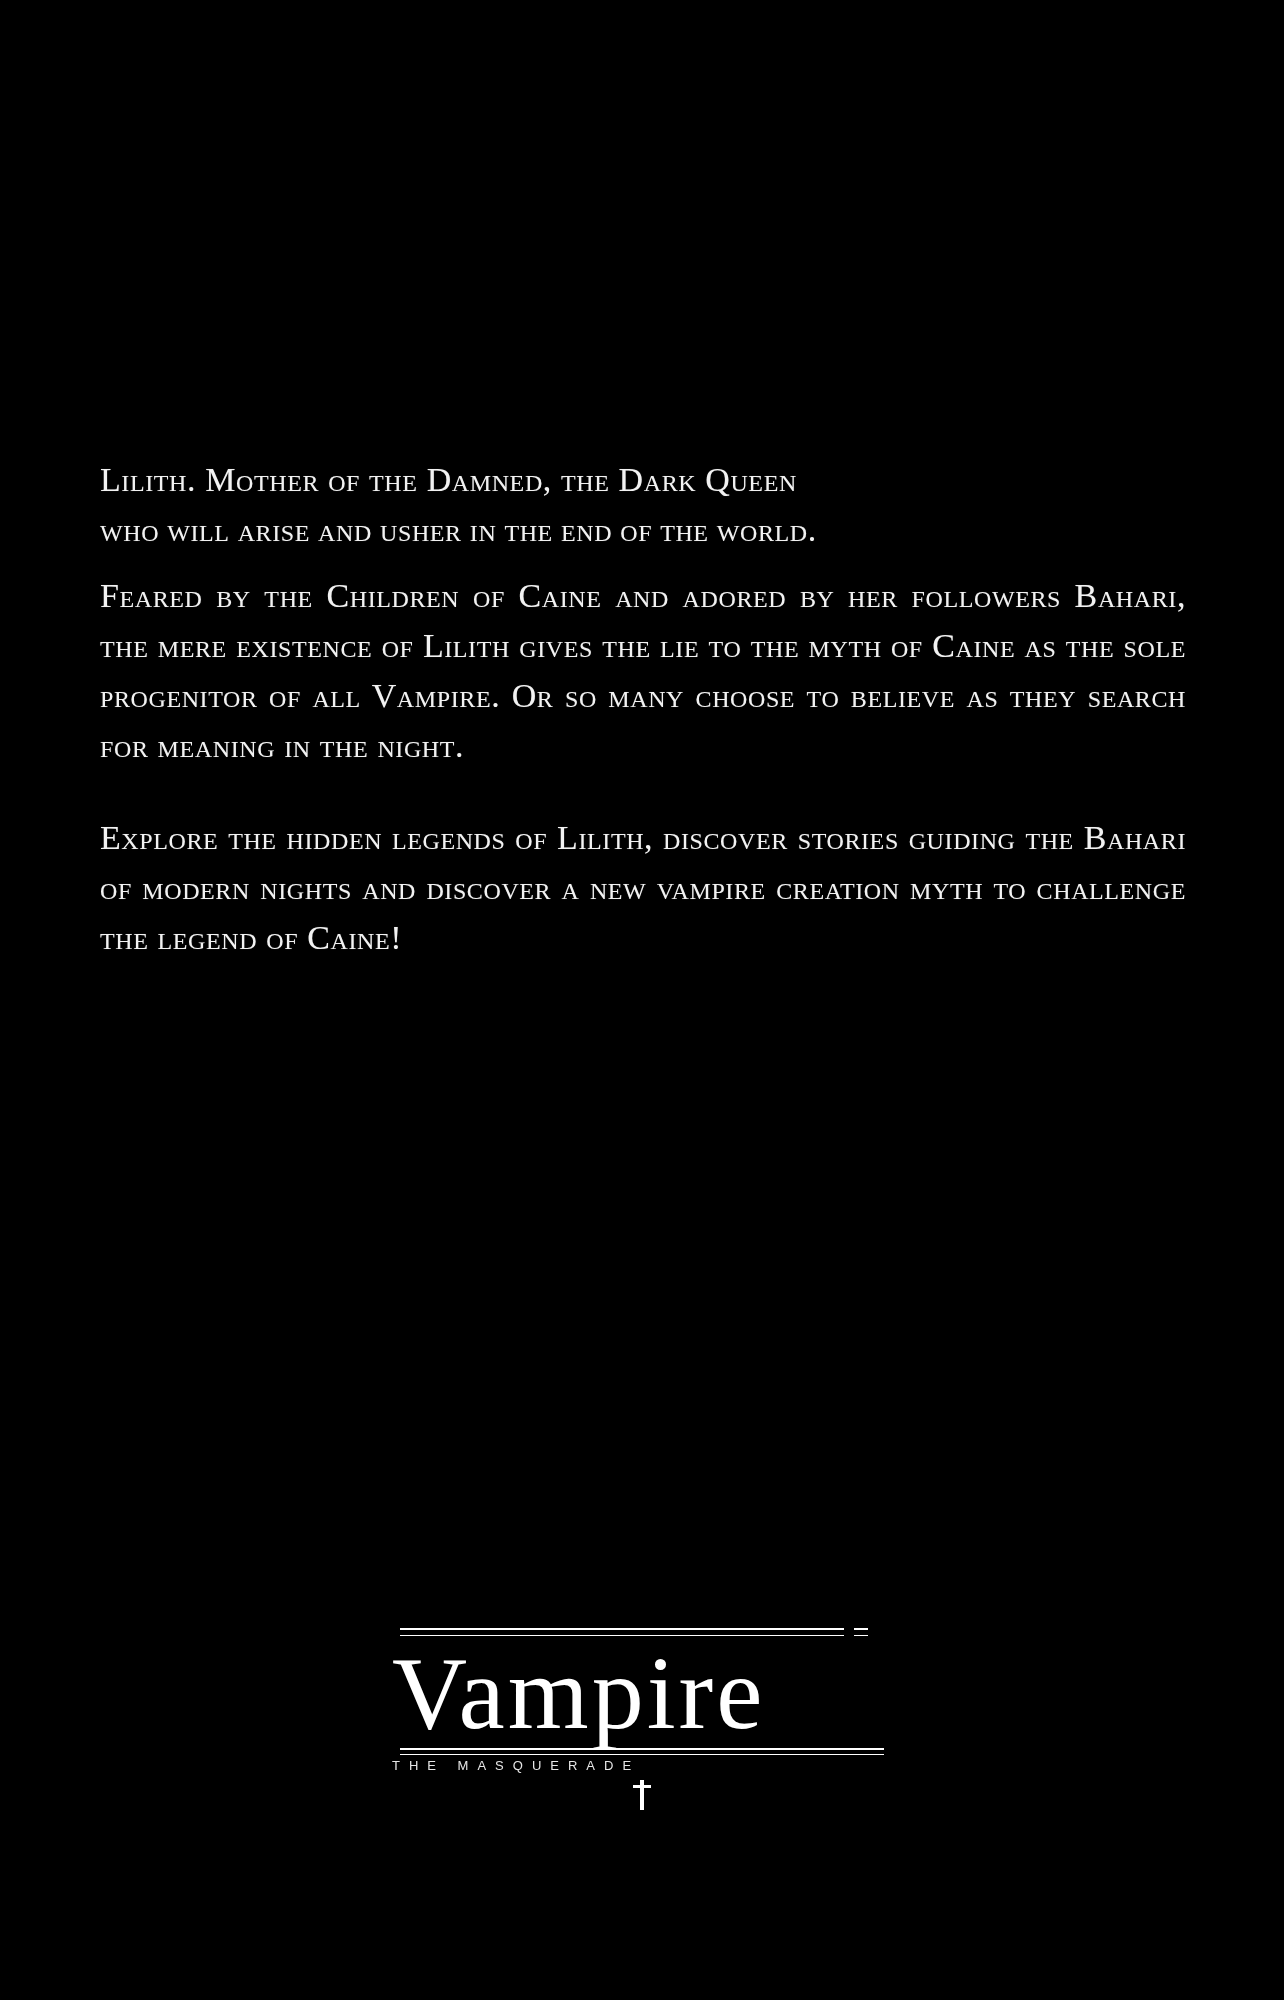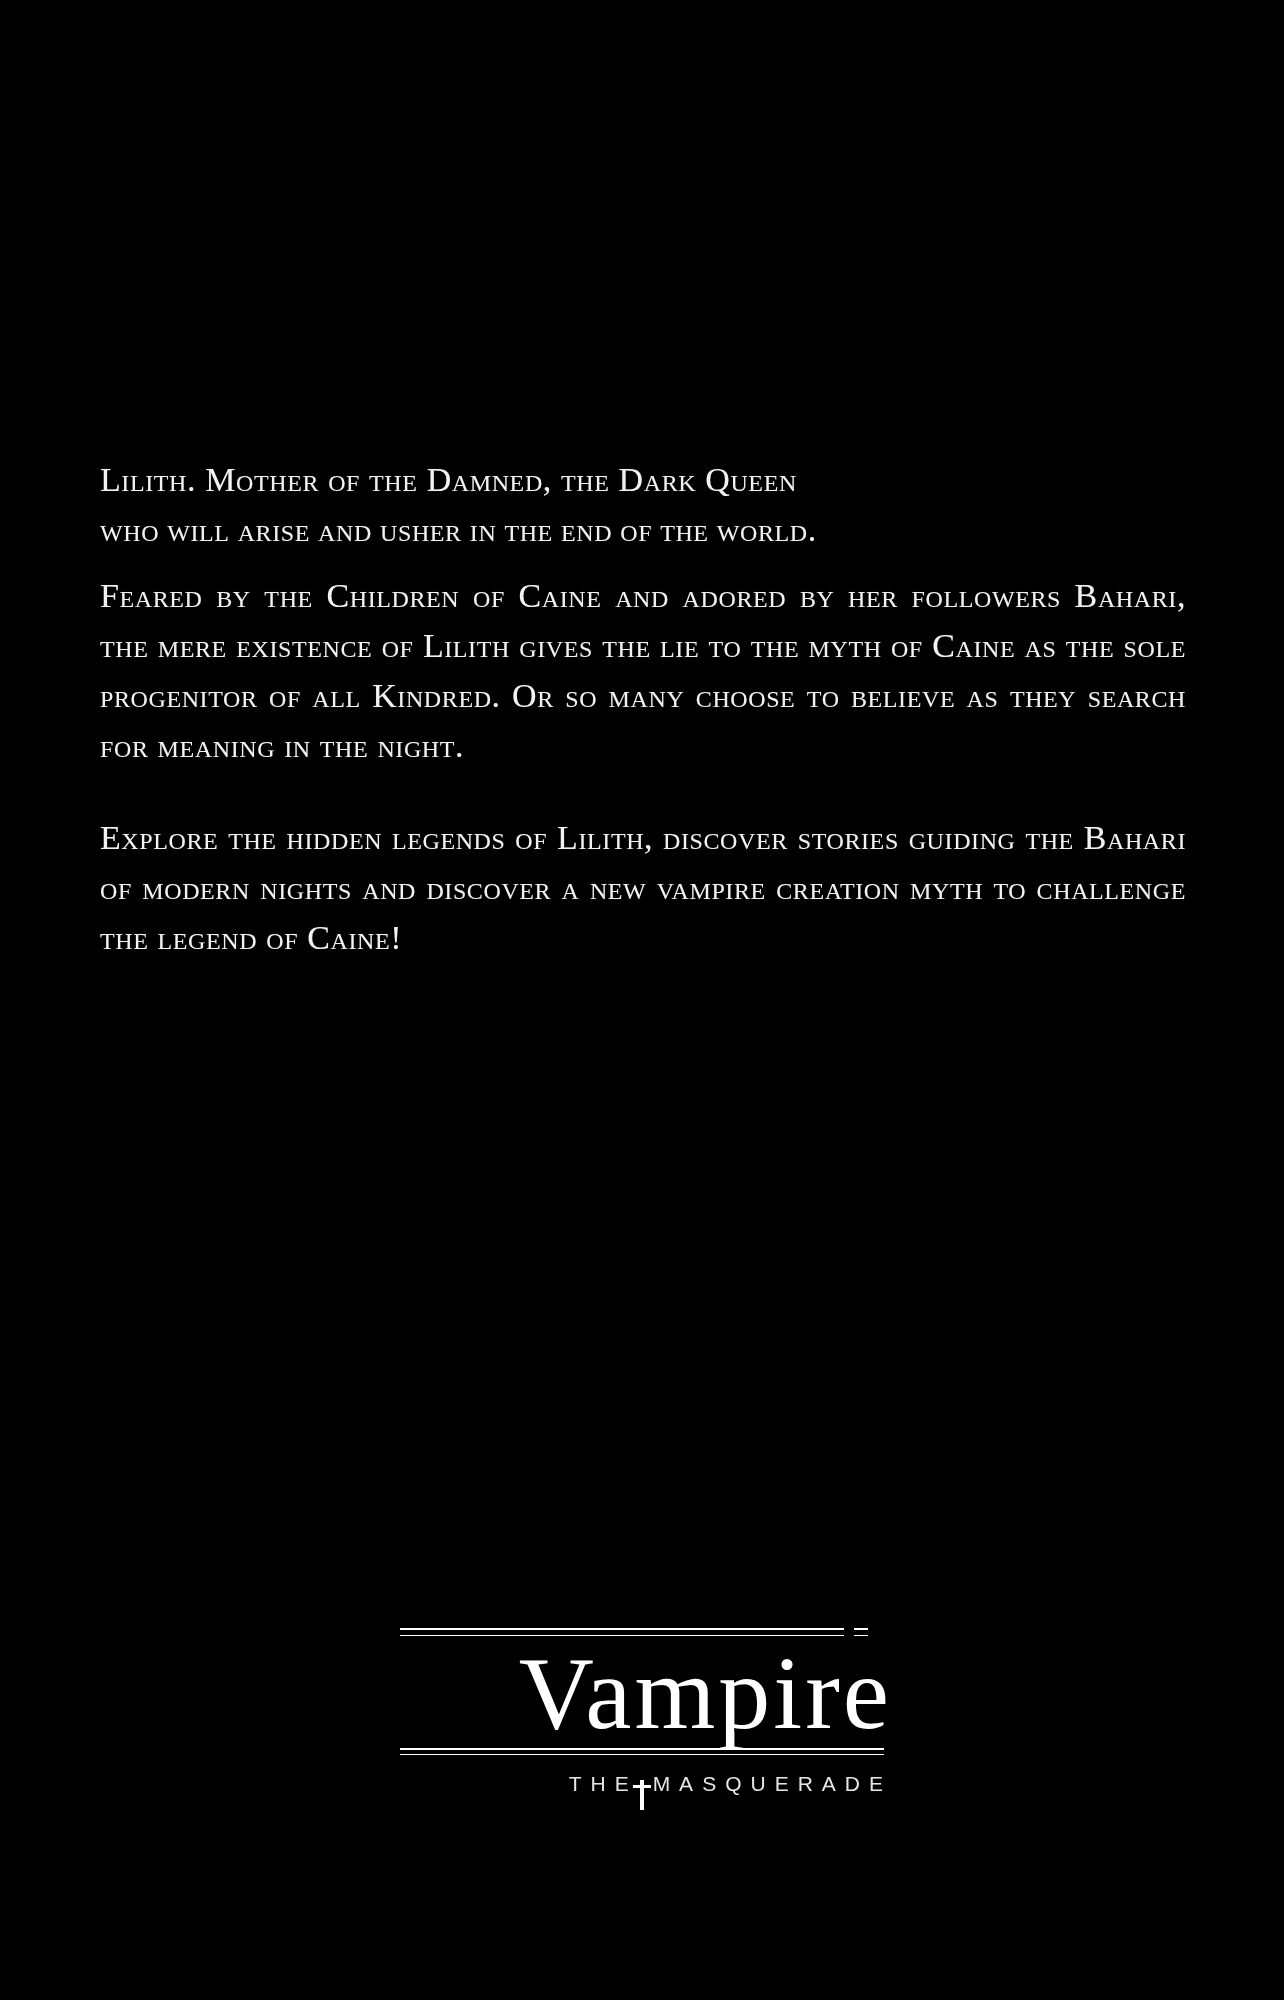--- a/index.html
+++ b/index.html
@@ -46,21 +46,21 @@
     word-spacing: -1px;
   }
 
   
   .logo {
     position: absolute;
     left: 50%;
     transform: translateX(-50%);
     top: 1628px;
     width: 500px;
-    text-align: right;
+    text-align: left;
   }
   .logo-rules-top {
     position: relative;
     height: 12px;
     margin-bottom: 2px;
   }
   .rule {
     position: absolute;
     background: #ffffff;
     height: 2px;
@@ -80,23 +80,22 @@
   }
   .logo-rules-bot {
     position: relative;
     height: 10px;
     margin-top: 4px;
   }
   .logo-rules-bot .rule.a { left: 8px; right: 8px; top: 0; height: 2px; }
   .logo-rules-bot .rule.b { left: 8px; right: 8px; top: 6px; height: 1px; }
 
   .logo-sub {
-    margin-top: 14px;
     font-family: "Liberation Sans", sans-serif;
-    font-size: 21px;
+    font-size: 13px;
     letter-spacing: 9px;
     color: #e6e6e6;
     white-space: nowrap;
   }
   .logo-dagger {
     position: absolute;
     left: 50%;
     transform: translateX(-50%);
     top: 152px;
     width: 4px;
@@ -114,21 +113,21 @@
   }
 </style>
 </head>
 <body>
 
 <div class="page">
 
   <div class="blurb">
     <p style="margin-bottom:0;">Lilith. Mother of the Damned, the Dark Queen</p>
     <p class="tight" style="margin-bottom:16px;">who will arise and usher in the end of the world.</p>
-    <p>Feared by the Children of Caine and adored by her followers Bahari, the mere existence of Lilith gives the lie to the myth of Caine as the sole progenitor of all Kindred. Or so many choose to believe as they search for meaning in the night.</p>
+    <p>Feared by the Children of Caine and adored by her followers Bahari, the mere existence of Lilith gives the lie to the myth of Caine as the sole progenitor of all Vampire. Or so many choose to believe as they search for meaning in the night.</p>
     <p>Explore the hidden legends of Lilith, discover stories guiding the Bahari of modern nights and discover a new vampire creation myth to challenge the legend of Caine!</p>
   </div>
 
   <div class="logo">
     <div class="logo-rules-top">
       <div class="rule a"></div>
       <div class="rule b"></div>
       <div class="tick"></div>
       <div class="tick2"></div>
     </div>

